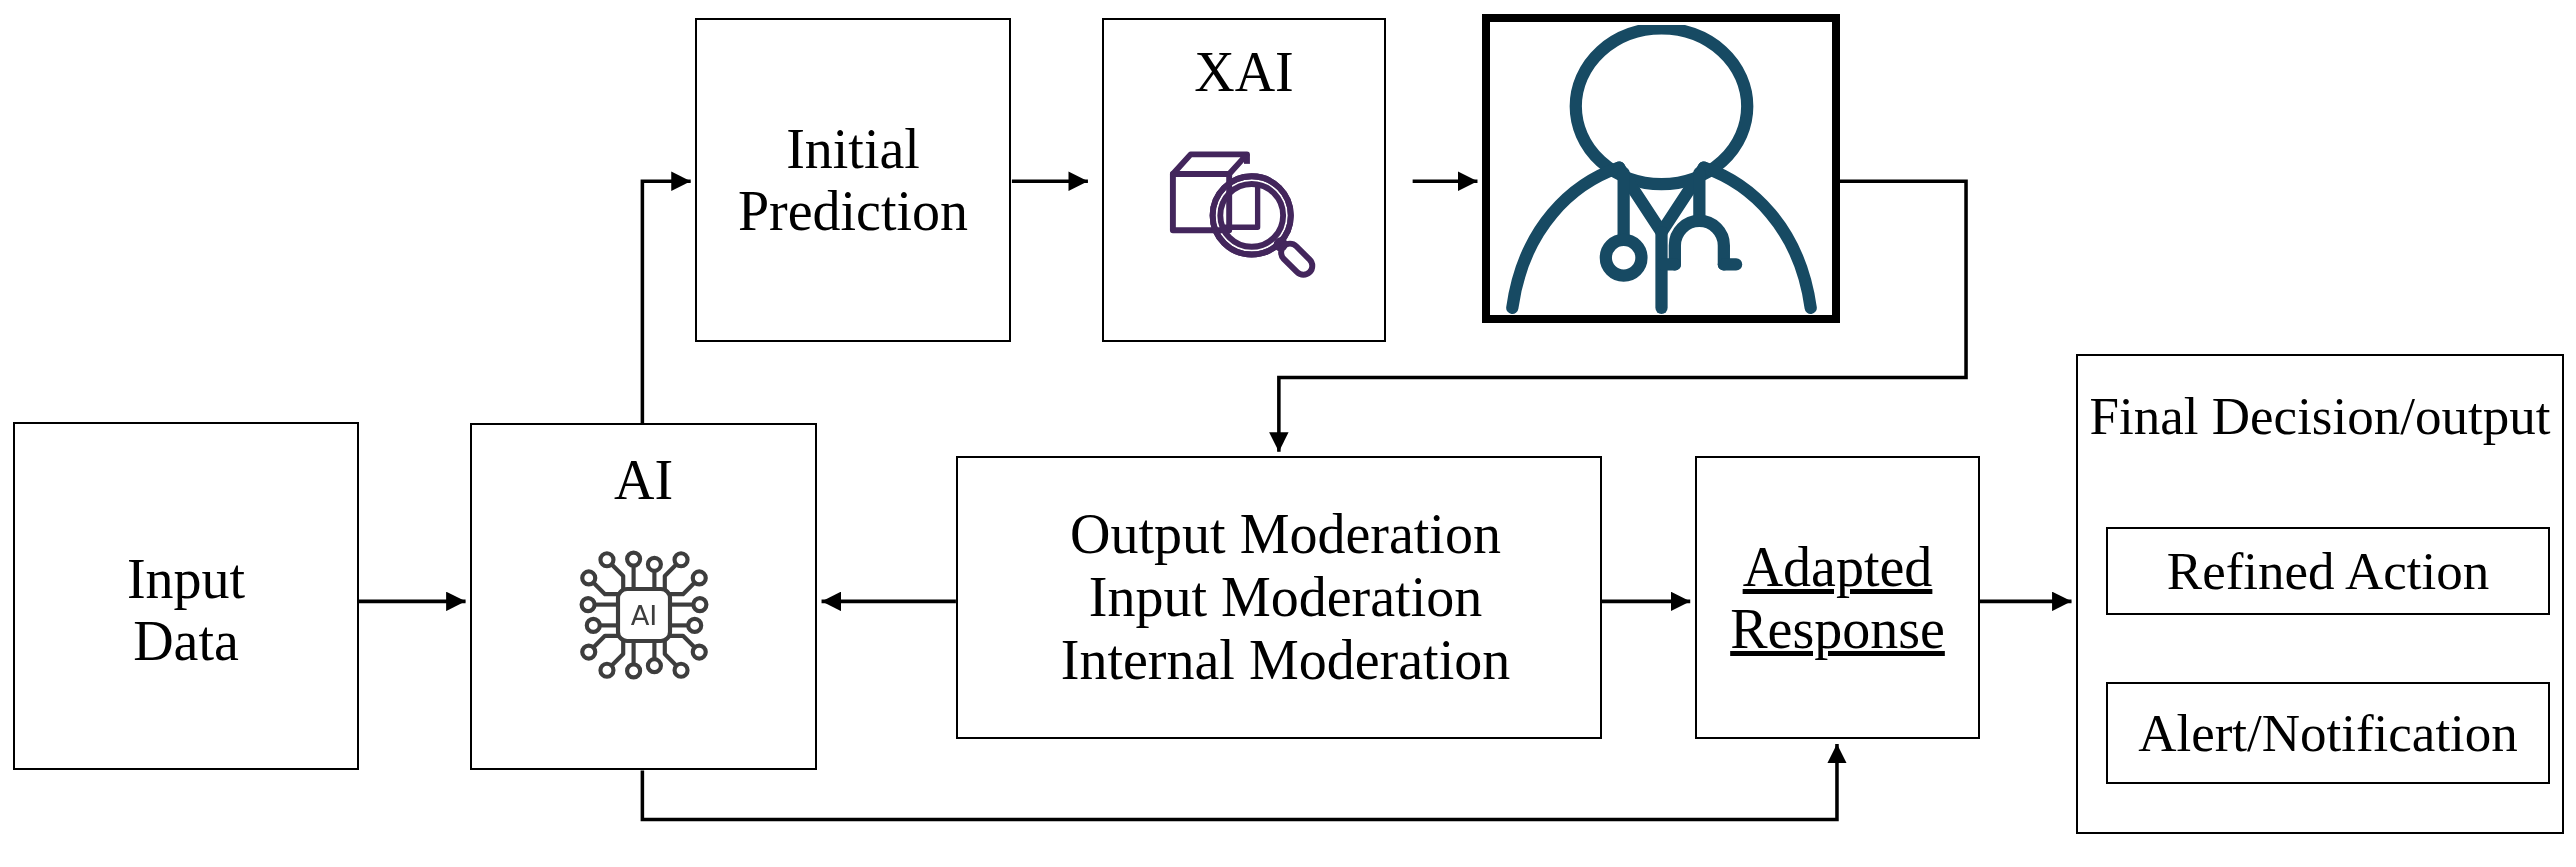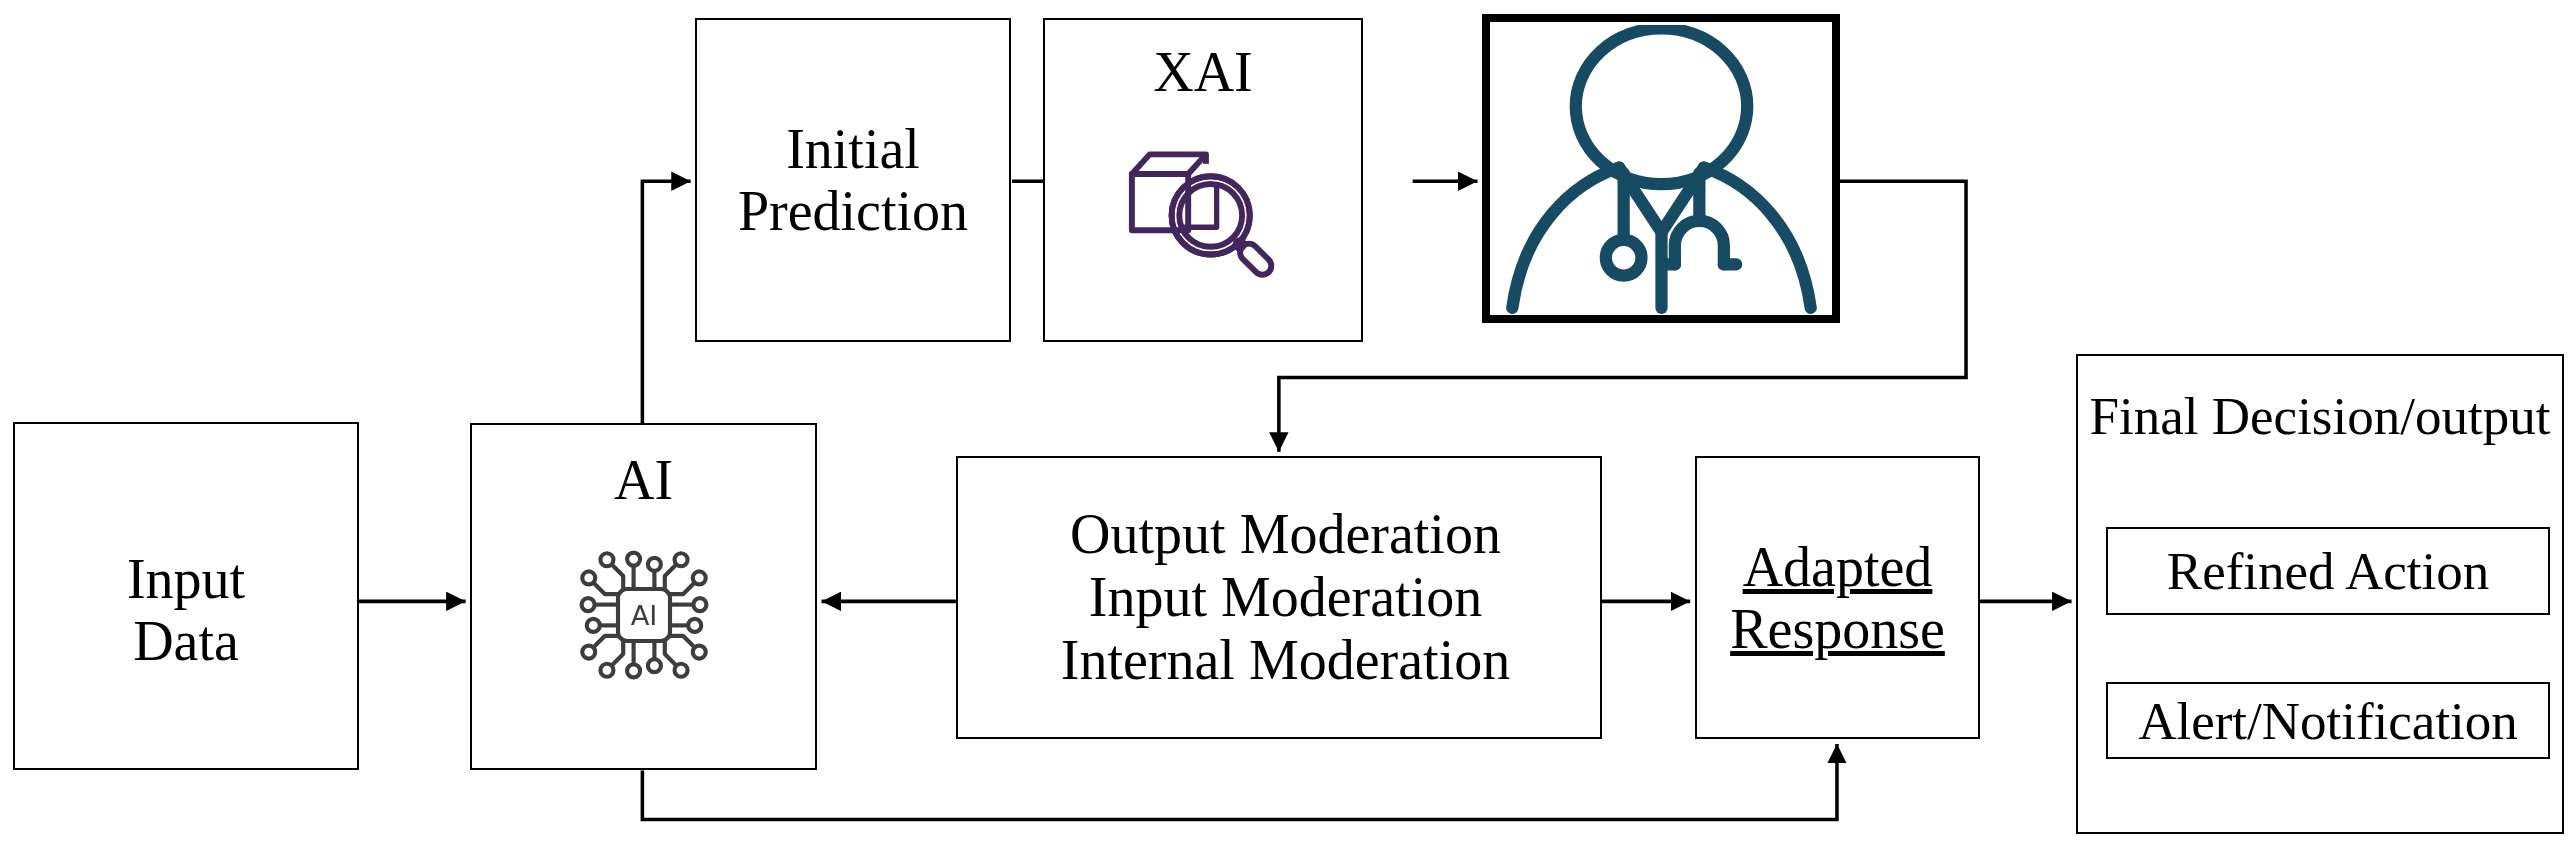--- a/index.html
+++ b/index.html
@@ -26,35 +26,35 @@
     background:#ffffff;
     box-sizing:border-box;
     display:flex;flex-direction:column;align-items:center;justify-content:center;
     text-align:center;
   }
   .label-line{font-size:56px;line-height:62px;white-space:nowrap;}
   #box-input-data{left:13px;top:422px;width:346px;height:348px;}
   #box-input-data .label-block{margin-top:28px;}
   #box-ai-model{left:470px;top:423px;width:347px;height:347px;justify-content:flex-start;padding-top:23.6px;}
   #box-initial-prediction{left:695px;top:18px;width:316px;height:324px;}
-  #box-xai{left:1043px;top:18px;width:320px;height:324px;justify-content:flex-start;padding-top:20.6px;}
+  #box-xai{left:1102px;top:18px;width:284px;height:324px;justify-content:flex-start;padding-top:20.6px;}
   #box-clinician{left:1482px;top:13.6px;width:358px;height:309px;border-width:8.3px;justify-content:flex-end;padding:3.5px 0 0 0;}
   #box-moderation{left:956px;top:456px;width:646px;height:283px;}
   #box-moderation .label-line{line-height:63px;margin-left:13px;}
   #box-adapted-response{left:1695px;top:456px;width:285px;height:283px;text-decoration:underline;}
   #box-final-decision{left:2076px;top:354px;width:488px;height:480px;justify-content:flex-start;padding-top:32px;}
   #box-final-decision .title{font-size:53px;line-height:56px;white-space:nowrap;}
   .sub-box{
     position:absolute;left:28px;width:444px;
     border:2.4px solid var(--color-line);background:#ffffff;box-sizing:border-box;
     display:flex;align-items:center;justify-content:center;
     font-size:53px;white-space:nowrap;
   }
   #sub-refined-action{top:171px;height:88px;}
-  #sub-alert-notification{top:326px;height:77px;}
+  #sub-alert-notification{top:326px;height:102px;}
   .icon-svg{display:block;}
   #ai-chip-svg{margin-top:26.5px;width:156px;height:156px;}
   #xai-icon-svg{margin-top:32px;width:160px;height:146px;}
   #doctor-svg{width:339px;height:292px;}
 </style>
 </head>
 <body>
 
 <div id="canvas">
 

